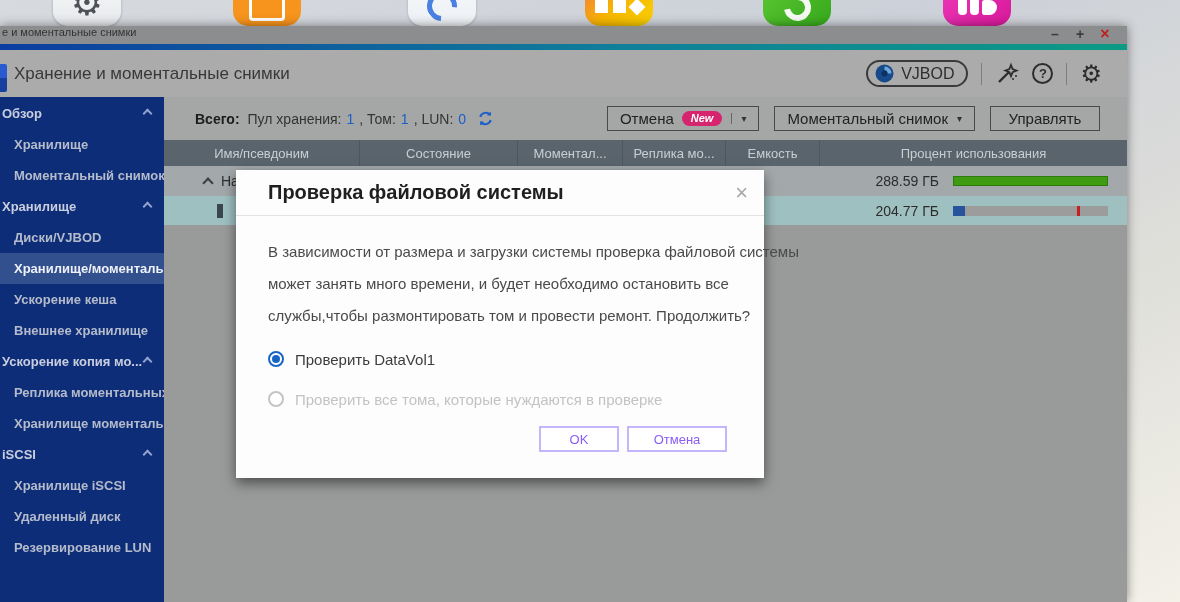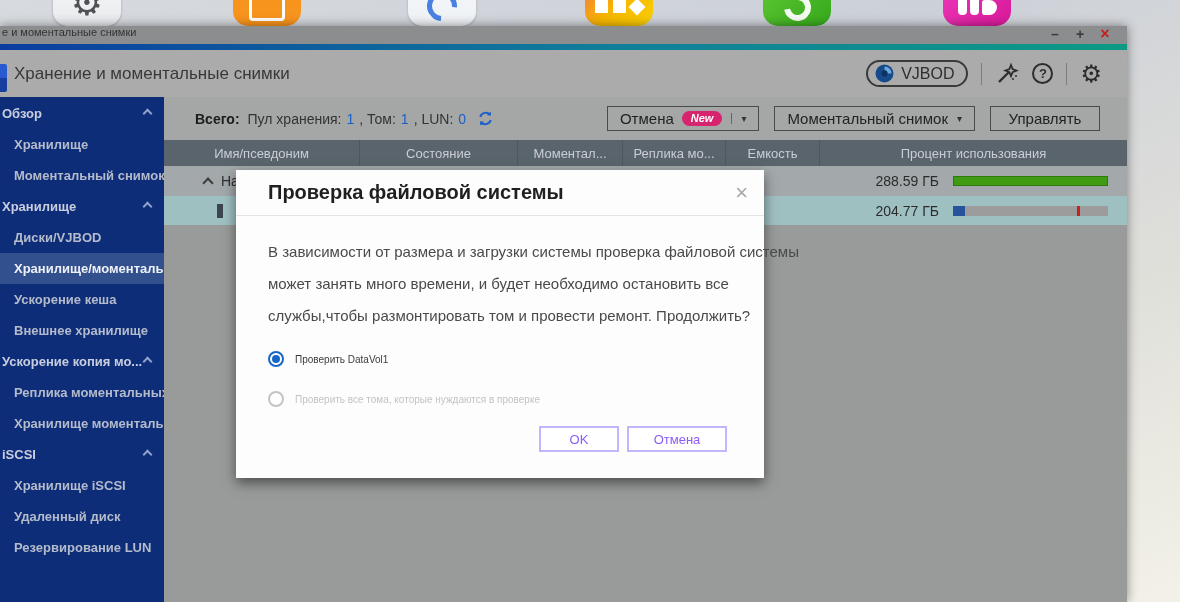--- a/index.html
+++ b/index.html
@@ -115,21 +115,21 @@
   .modal-title { font-size:20px; font-weight:700; color:#1f1f1f; flex:1; }
   .modal-close { font-size:22px; color:#a6a6a6; line-height:22px; cursor:default; }
   .modal-body { padding:20px 32px 0; }
   .dlg-line { font-size:15px; line-height:32px; color:#4a4a4a; white-space:nowrap; }
   .radio-row { display:flex; align-items:center; gap:11px; margin-top:14px; height:26px; }
   .radio-row + .radio-row { margin-top:14px; }
   .radio-outer { width:16px; height:16px; border-radius:50%; border:2px solid #1766c6; background:#fff;
       display:flex; align-items:center; justify-content:center; flex-shrink:0; }
   .radio-dot { width:8px; height:8px; border-radius:50%; background:#1766c6; }
   .radio-outer.off { border-color:#c4c4c4; }
-  .radio-label { font-size:10px; color:#3c3c3c; }
+  .radio-label { font-size:15px; color:#3c3c3c; }
   .radio-label.disabled { color:#c3c3c3; }
   .modal-btns { position:absolute; right:37px; bottom:26px; display:flex; gap:8px; }
   .dlg-btn { height:26px; background:#fff; border:2px solid #c4b5fd; font-size:13px; color:#8b5cf6;
       display:flex; align-items:center; justify-content:center; cursor:default; }
   .btn-ok { width:80px; } .btn-cancel { width:100px; }
 </style>
 </head>
 <body>
 
 <div class="tile tile-gear">

